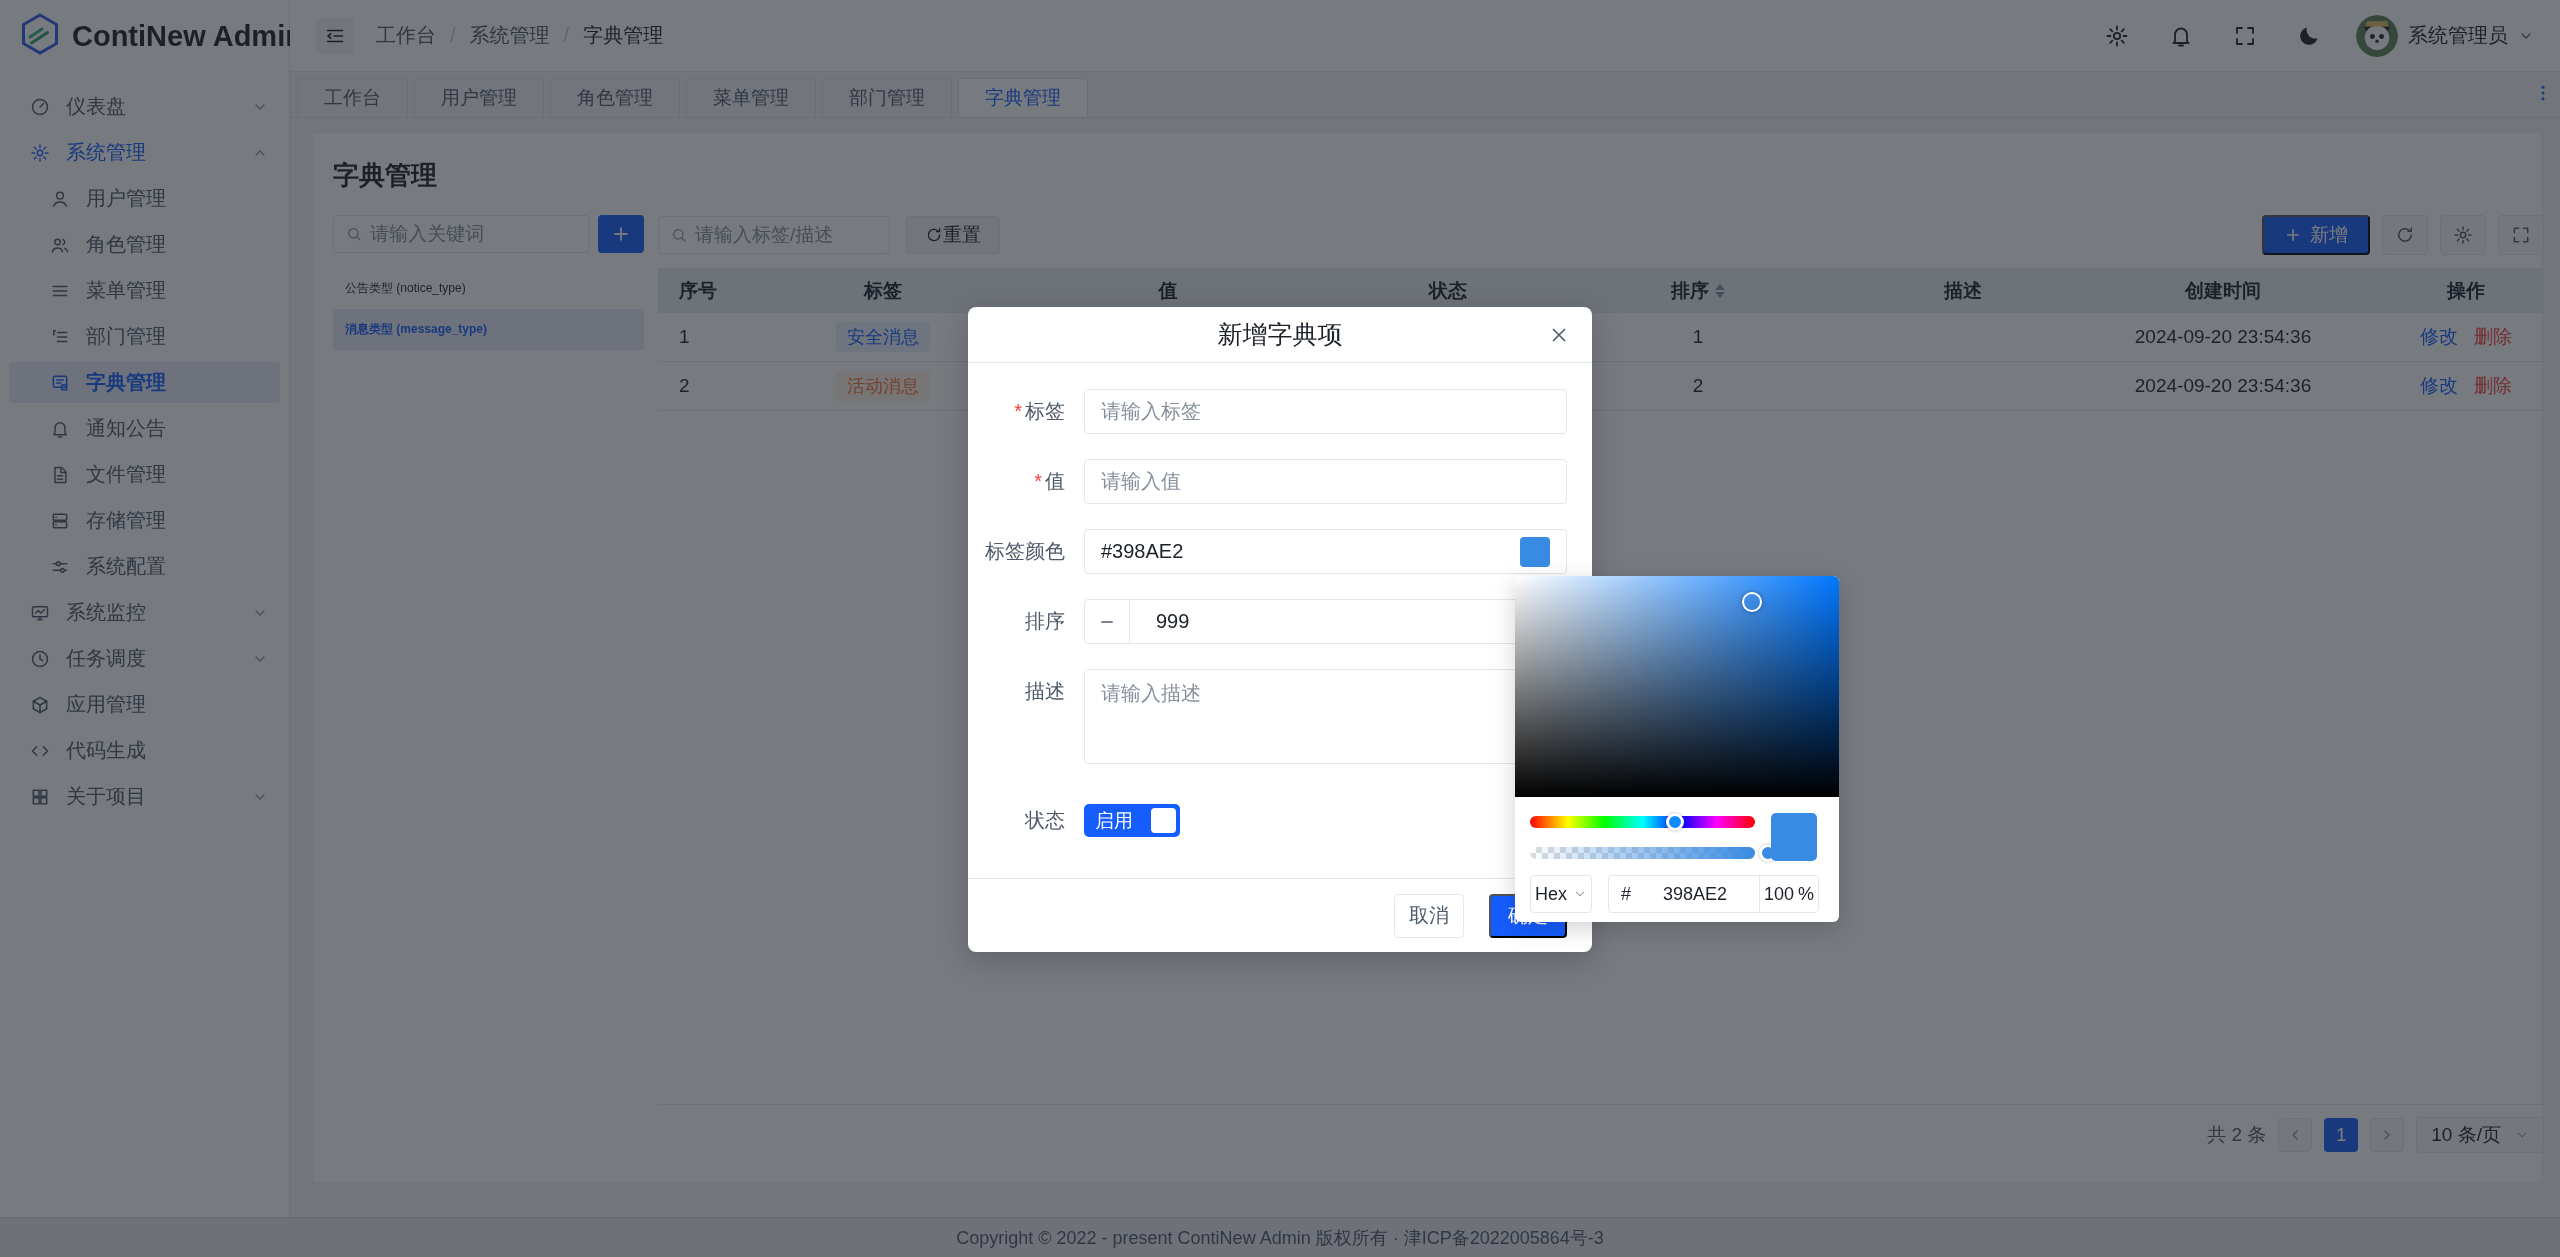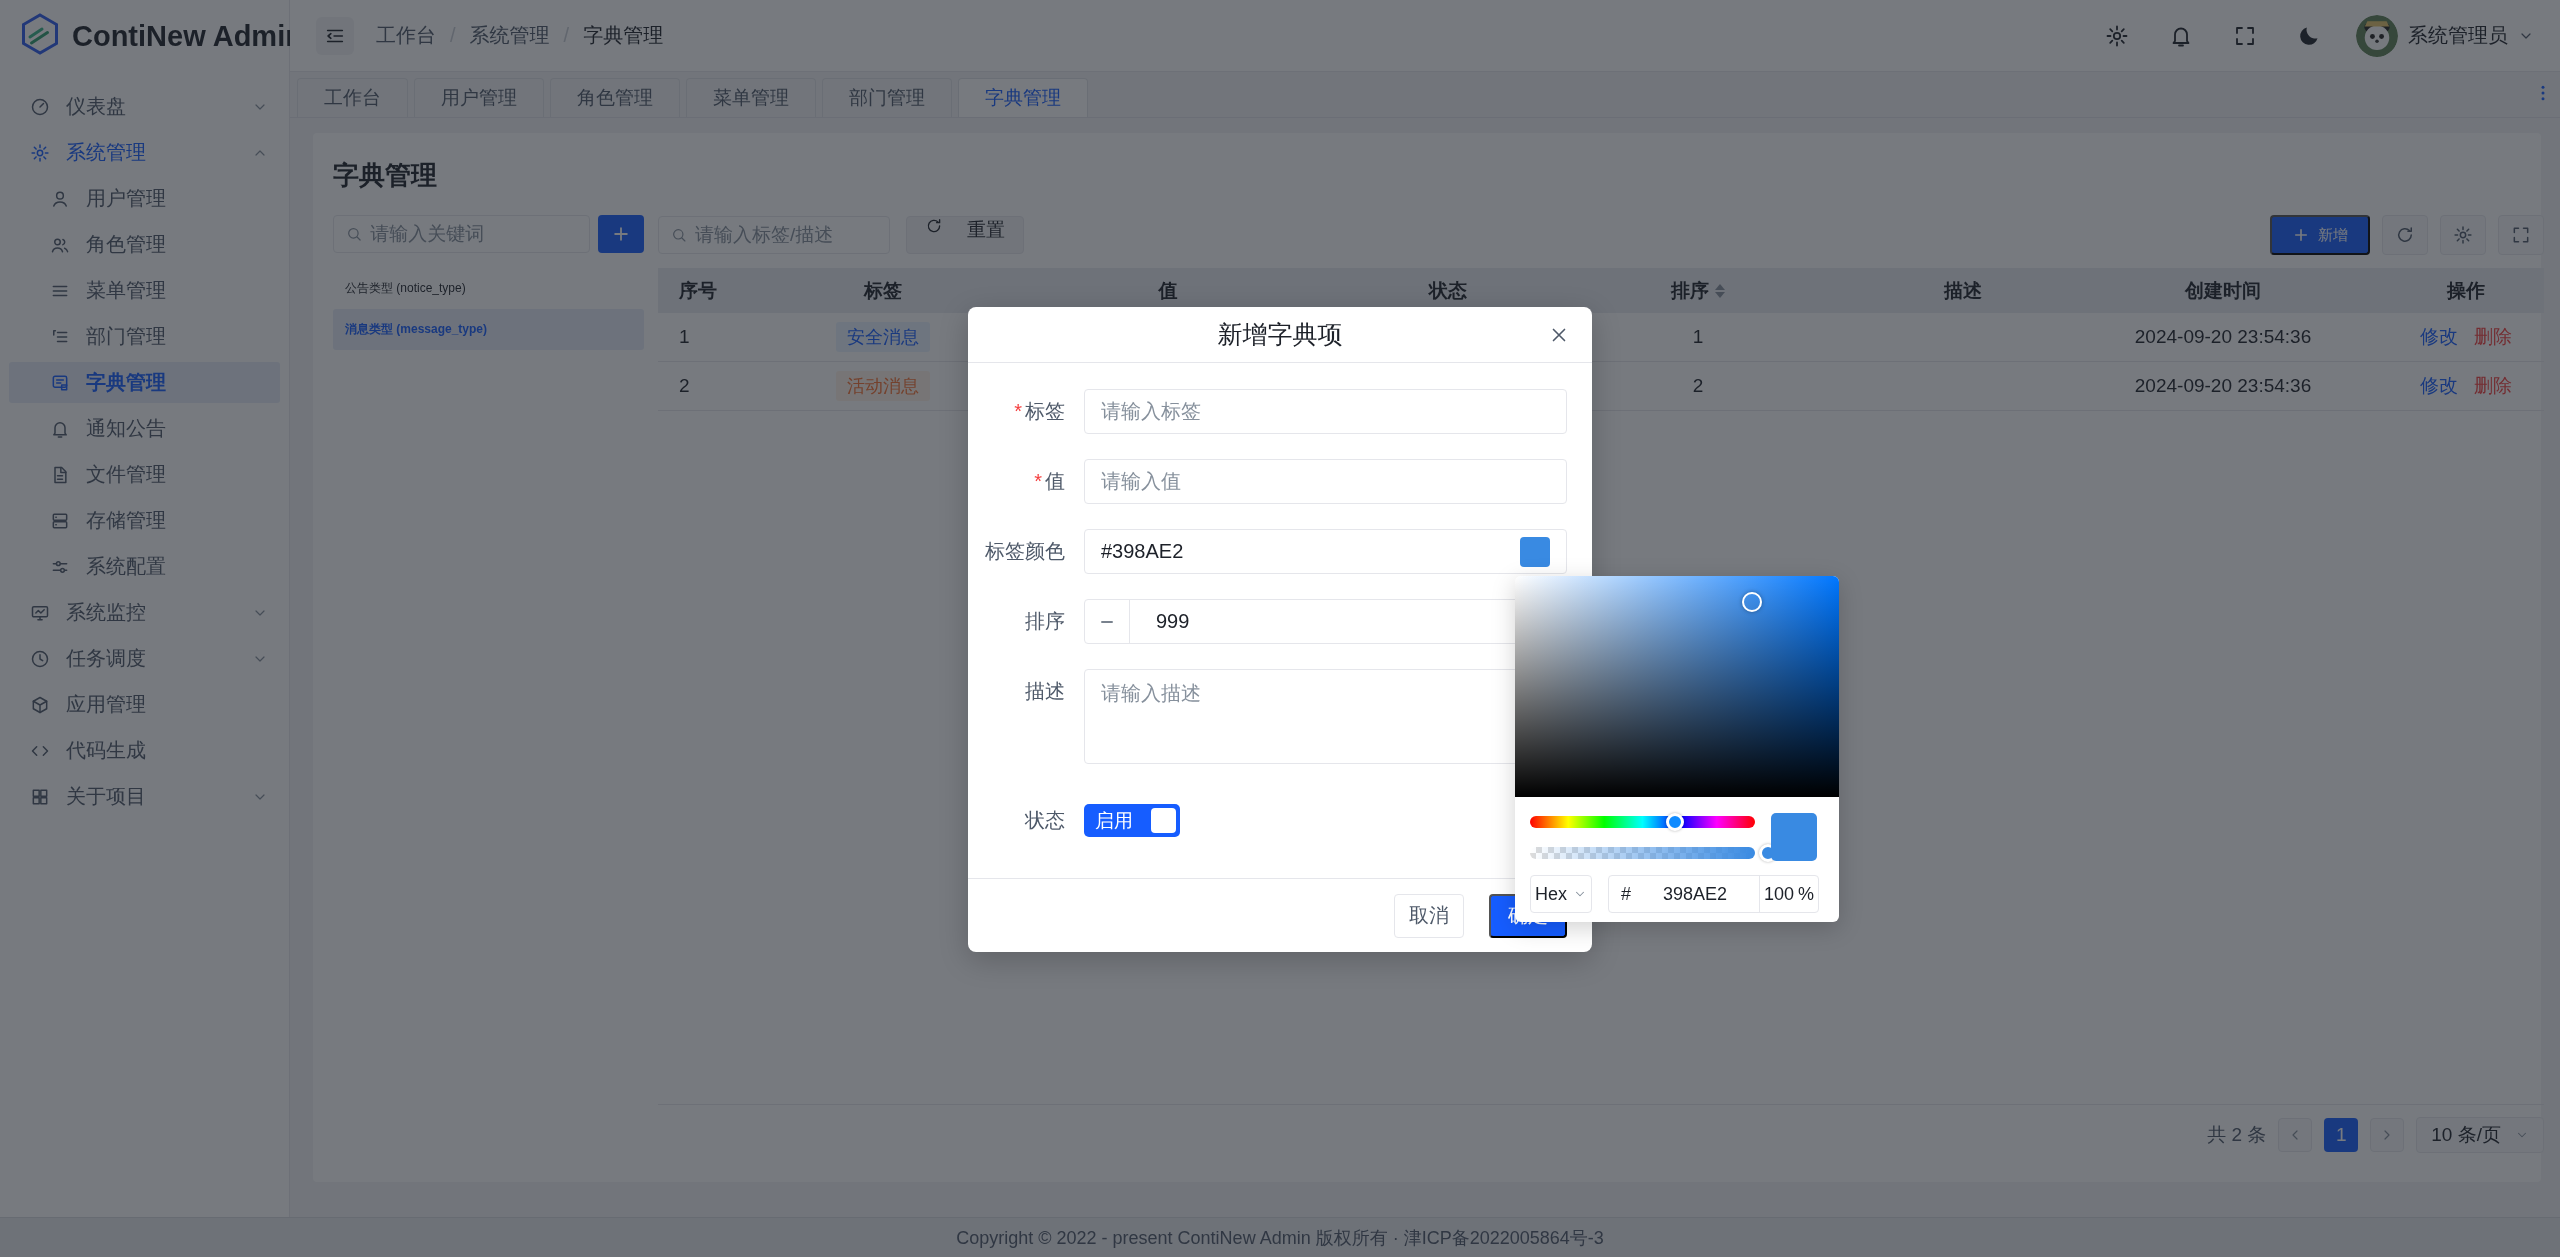--- a/index.html
+++ b/index.html
@@ -53,23 +53,23 @@
   .inp input { border:none; outline:none; width:100%; font-size:19px; font-family:inherit; color:#1d2129; background:transparent; }
   .inp input::placeholder { color:#86909c; }
   .add-sq { width:46px; height:38px; flex:none; background:#165dff; border-radius:4px; color:#fff; display:flex; align-items:center; justify-content:center; cursor:pointer; }
   .dict-list { margin-top:15px; }
   .dict-item { height:41px; display:flex; align-items:center; padding:0 12px; font-size:12px; color:#1d2129; border-radius:3px; cursor:pointer; white-space:nowrap; }
   .dict-item.active { background:#e6ecf7; color:#165dff; font-weight:bold; }
 
   .table-panel { flex:1; display:flex; flex-direction:column; }
   .toolbar { display:flex; align-items:center; gap:16px; }
   .toolbar .inp { flex:none; width:232px; }
-  .btn-reset { height:38px; display:flex; gap:24px; padding:0 18px; background:#f2f3f5; border:1px solid #e5e6eb; border-radius:4px; font-size:19px; color:#1d2129; cursor:pointer; }
+  .btn-reset { height:38px; display:flex; align-items:center; gap:0; padding:0 18px; background:#f2f3f5; border:1px solid #e5e6eb; border-radius:4px; font-size:19px; color:#1d2129; cursor:pointer; }
   .toolbar-right { margin-left:auto; display:flex; gap:12px; align-items:center; }
-  .btn-primary { height:40px; display:flex; align-items:center; gap:8px; padding:0 20px; background:#165dff; color:#fff; border-radius:4px; font-size:15px; cursor:pointer; }
+  .btn-primary { height:40px; display:flex; align-items:center; gap:8px; padding:0 20px; background:#165dff; color:#fff; border-radius:4px; font-size:19px; cursor:pointer; }
   .tool-sq { width:46px; height:40px; border:1px solid #e5e6eb; background:#f7f8fa; border-radius:4px; display:flex; align-items:center; justify-content:center; color:#4e5969; cursor:pointer; }
 
   .tbl { margin-top:13px; flex:none; }
   .trow { display:flex; align-items:center; height:49px; border-bottom:1px solid #e5e6eb; font-size:19px; }
   .thead { background:#e9ebf0; height:45px; font-weight:bold; color:#1d2129; border-bottom:none; }
   .cell { display:flex; align-items:center; justify-content:center; overflow:hidden; white-space:nowrap; }
   .c0{width:140px; justify-content:flex-start; padding-left:21px;}
   .c1{width:170px;} .c2{width:400px;} .c3{width:160px;} .c4{width:340px;} .c5{width:190px;} .c6{width:330px;} .c7{width:156px; gap:16px;}
   .sorter { display:inline-flex; flex-direction:column; margin-left:6px; gap:2px; }
   .sorter i { width:0; height:0; border-left:5px solid transparent; border-right:5px solid transparent; display:block; }

